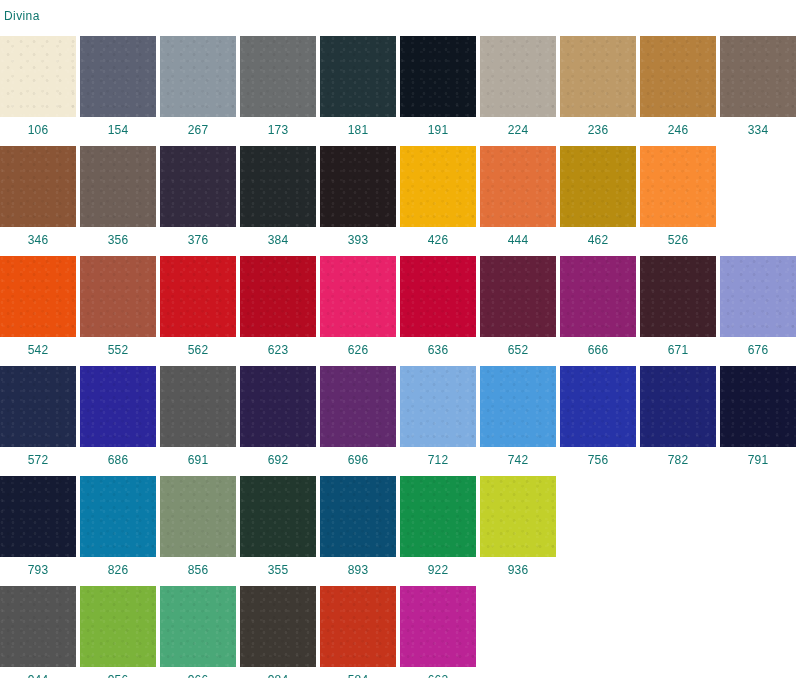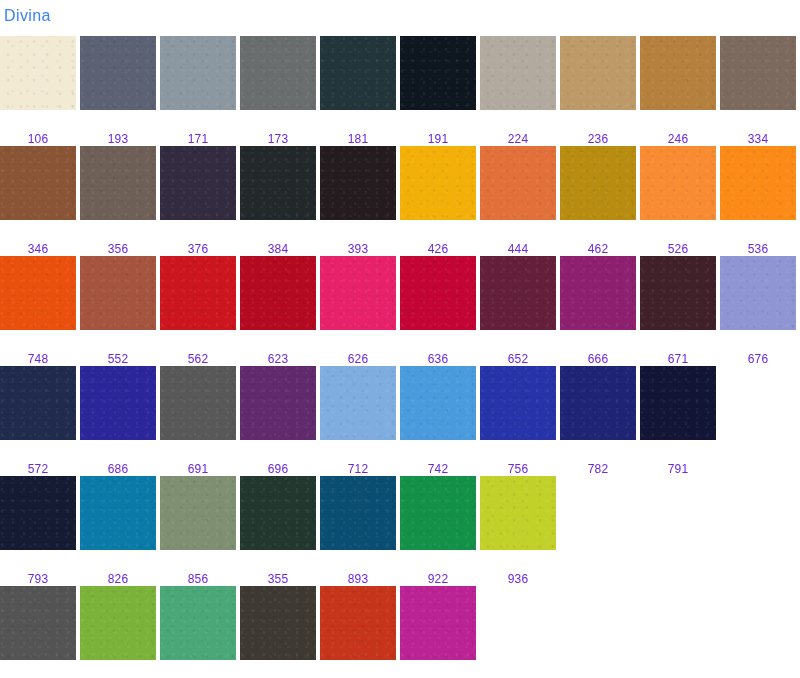--- a/index.html
+++ b/index.html
@@ -16,24 +16,24 @@
   #swatch-page {
     position: relative;
     width: 800px;
     height: 678px;
     background: #ffffff;
   }
   #collection-title {
     position: absolute;
     left: 4px;
     top: 6px;
-    font-size: 16px;
+    font-size: 12px;
     font-weight: 400;
     letter-spacing: 0.4px;
-    color: #3b82f6;
+    color: #0f766e;
     line-height: 20px;
   }
   #swatch-grid {
     position: absolute;
     left: 0;
     top: 36px;
     width: 800px;
   }
   .swatch-row {
     display: flex;
@@ -60,44 +60,44 @@
     background-image:
       radial-gradient(circle at 18% 22%, rgba(255,255,255,0.055) 0 1.2px, transparent 1.6px),
       radial-gradient(circle at 62% 44%, rgba(0,0,0,0.05) 0 1.3px, transparent 1.7px),
       radial-gradient(circle at 38% 78%, rgba(255,255,255,0.04) 0 1.1px, transparent 1.5px),
       radial-gradient(circle at 84% 68%, rgba(0,0,0,0.04) 0 1.2px, transparent 1.6px);
     background-size: 11px 11px, 13px 13px, 9px 9px, 15px 15px;
     pointer-events: none;
   }
   .swatch-label {
     font-size: 12px;
-    color: #6d28d9;
+    color: #0f766e;
     line-height: 14px;
-    padding-top: 22px;
+    padding-top: 6px;
     letter-spacing: 0.2px;
   }
 </style>
 </head>
 <body>
 
 <div id="swatch-page">
   <div id="collection-title">Divina</div>
   <div id="swatch-grid">
       <div class="swatch-row">
         <div class="swatch-cell">
           <div class="swatch-chip" style="background-color: rgb(242, 234, 211);"></div>
           <div class="swatch-label">106</div>
         </div>
         <div class="swatch-cell">
           <div class="swatch-chip" style="background-color: rgb(92, 97, 115);"></div>
-          <div class="swatch-label">193</div>
+          <div class="swatch-label">154</div>
         </div>
         <div class="swatch-cell">
           <div class="swatch-chip" style="background-color: rgb(139, 151, 161);"></div>
-          <div class="swatch-label">171</div>
+          <div class="swatch-label">267</div>
         </div>
         <div class="swatch-cell">
           <div class="swatch-chip" style="background-color: rgb(106, 109, 110);"></div>
           <div class="swatch-label">173</div>
         </div>
         <div class="swatch-cell">
           <div class="swatch-chip" style="background-color: rgb(34, 53, 58);"></div>
           <div class="swatch-label">181</div>
         </div>
         <div class="swatch-cell">
@@ -151,29 +151,25 @@
           <div class="swatch-label">444</div>
         </div>
         <div class="swatch-cell">
           <div class="swatch-chip" style="background-color: rgb(183, 140, 16);"></div>
           <div class="swatch-label">462</div>
         </div>
         <div class="swatch-cell">
           <div class="swatch-chip" style="background-color: rgb(249, 139, 50);"></div>
           <div class="swatch-label">526</div>
         </div>
-        <div class="swatch-cell">
-          <div class="swatch-chip" style="background-color: rgb(251, 138, 23);"></div>
-          <div class="swatch-label">536</div>
-        </div>
       </div>
       <div class="swatch-row">
         <div class="swatch-cell">
           <div class="swatch-chip" style="background-color: rgb(234, 80, 13);"></div>
-          <div class="swatch-label">748</div>
+          <div class="swatch-label">542</div>
         </div>
         <div class="swatch-cell">
           <div class="swatch-chip" style="background-color: rgb(164, 84, 63);"></div>
           <div class="swatch-label">552</div>
         </div>
         <div class="swatch-cell">
           <div class="swatch-chip" style="background-color: rgb(204, 21, 31);"></div>
           <div class="swatch-label">562</div>
         </div>
         <div class="swatch-cell">
@@ -210,20 +206,24 @@
           <div class="swatch-chip" style="background-color: rgb(33, 43, 77);"></div>
           <div class="swatch-label">572</div>
         </div>
         <div class="swatch-cell">
           <div class="swatch-chip" style="background-color: rgb(44, 38, 155);"></div>
           <div class="swatch-label">686</div>
         </div>
         <div class="swatch-cell">
           <div class="swatch-chip" style="background-color: rgb(88, 88, 88);"></div>
           <div class="swatch-label">691</div>
+        </div>
+        <div class="swatch-cell">
+          <div class="swatch-chip" style="background-color: rgb(45, 32, 77);"></div>
+          <div class="swatch-label">692</div>
         </div>
         <div class="swatch-cell">
           <div class="swatch-chip" style="background-color: rgb(97, 42, 109);"></div>
           <div class="swatch-label">696</div>
         </div>
         <div class="swatch-cell">
           <div class="swatch-chip" style="background-color: rgb(127, 173, 224);"></div>
           <div class="swatch-label">712</div>
         </div>
         <div class="swatch-cell">

